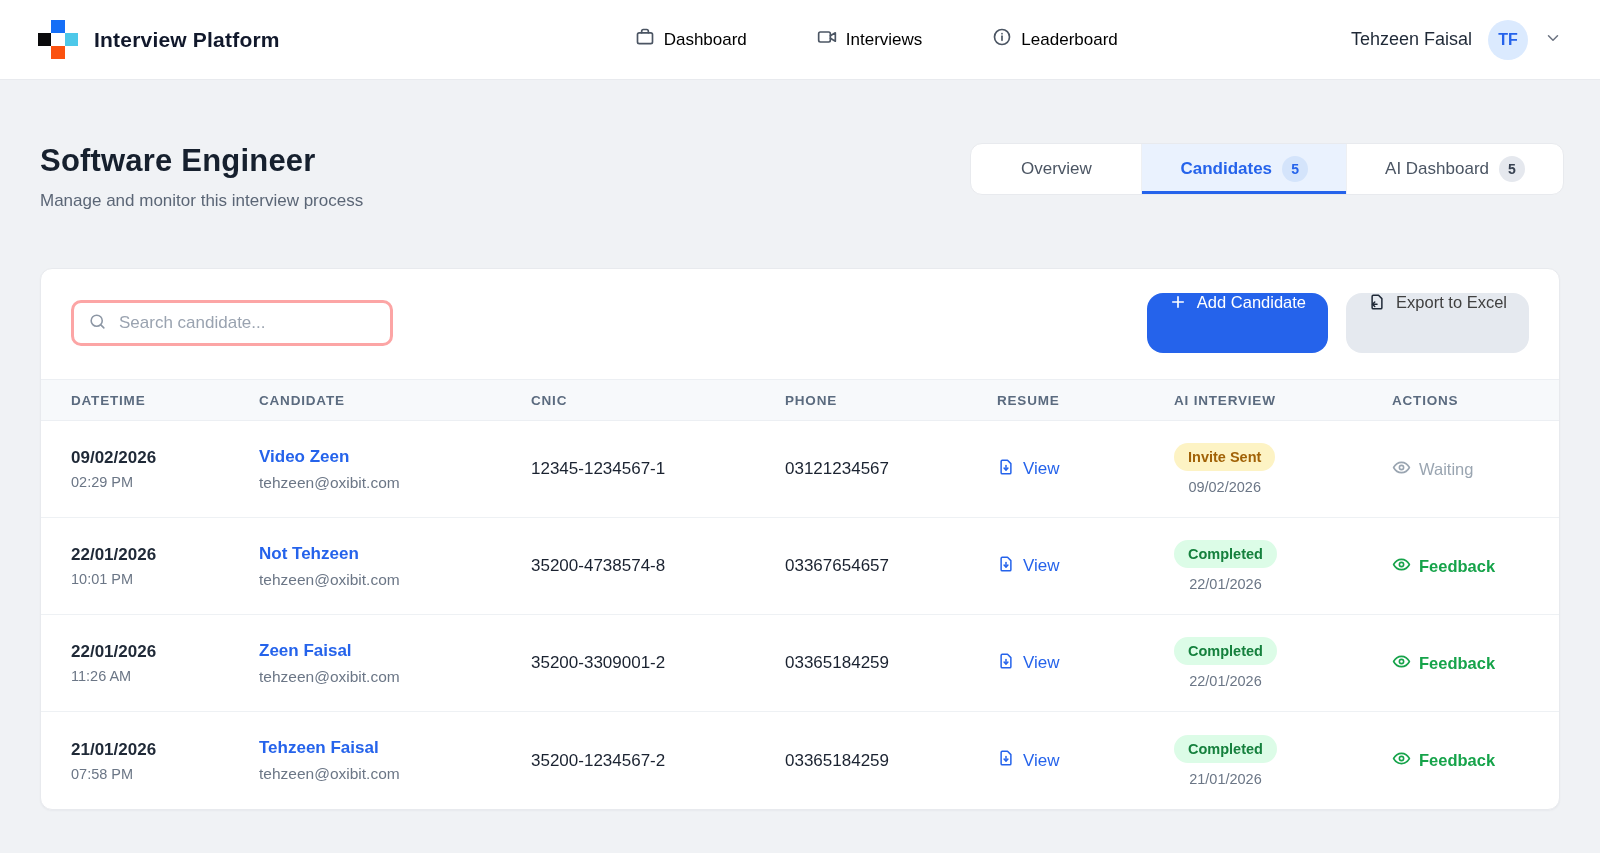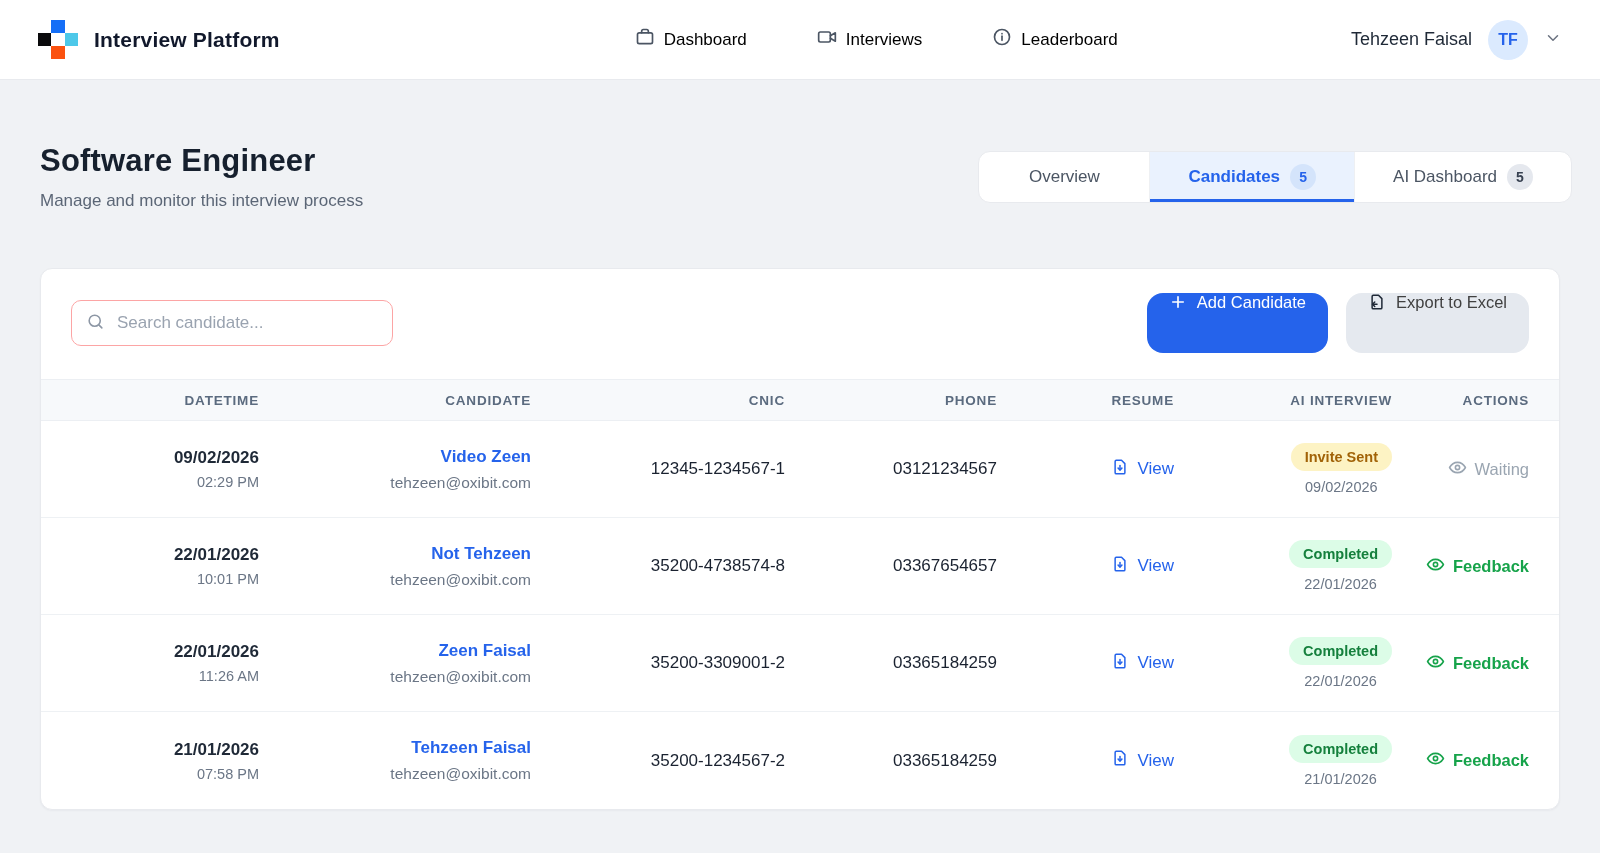--- a/index.html
+++ b/index.html
@@ -31,22 +31,22 @@
   .topnav-item svg { width:20px; height:20px; stroke:#4b5563; }
 
   .user-area { margin-left:auto; display:flex; align-items:center; gap:16px; }
   .user-name { font-size:18px; color:#1f2937; font-weight:500; }
   .avatar { width:40px; height:40px; border-radius:50%; background:#dbeafe;
     color:#2563eb; font-size:16px; font-weight:700;
     display:flex; align-items:center; justify-content:center; }
   .chev svg { width:18px; height:18px; stroke:#6b7280; }
 
   
-  .page-head { display:flex; align-items:center; justify-content:space-between;
-    padding:63px 28px 0 40px; }
+  .page-head { display:flex; align-items:flex-start; justify-content:space-between;
+    padding:63px 36px 0 40px; }
   .page-title { font-size:31px; font-weight:700; color:#16202e; letter-spacing:.2px; }
   .page-sub { font-size:17px; color:#5b6676; margin-top:12px; }
 
   .tabs { display:flex; background:#ffffff; border:1px solid #e8eaee;
     border-radius:12px; overflow:hidden; height:52px; }
   .tab { display:flex; align-items:center; justify-content:center; gap:10px;
     padding:0 38px; font-size:17px; color:#4b5563; cursor:pointer;
     border-left:1px solid #eef0f3; position:relative; min-width:170px; }
   .tab:first-child { border-left:none; }
   .tab.active { background:#eaf2fe; color:#2563eb; font-weight:600; }
@@ -56,39 +56,39 @@
     background:#e5e8ee; color:#374151; font-size:14px; font-weight:600;
     display:flex; align-items:center; justify-content:center; }
   .tab.active .tab-badge { background:#d4e4fb; color:#2563eb; }
 
   
   .card { margin:57px 40px 0 40px; background:#ffffff; border:1px solid #e8eaee;
     border-radius:12px; box-shadow:0 1px 2px rgba(16,24,40,.04); overflow:hidden; }
 
   .card-toolbar { display:flex; align-items:center; padding:24px 30px 26px 30px; }
   .search-box { display:flex; align-items:center; gap:12px; width:322px; height:46px;
-    border:1px solid #fca5a5; border-radius:10px; padding:0 14px; background:#fff; }
+    border:3px solid #fca5a5; border-radius:10px; padding:0 14px; background:#fff; }
   .search-box svg { width:19px; height:19px; stroke:#8d97a5; flex:none; }
   .search-box input { border:none; outline:none; font-size:17px; width:100%;
     font-family:inherit; color:#1e293b; background:transparent; }
   .search-box input::placeholder { color:#9aa3b0; }
 
   .toolbar-actions { margin-left:auto; display:flex; gap:18px; }
   .btn { height:60px; border:none; border-radius:16px; font-size:16.5px;
     font-family:inherit; display:flex; gap:10px;
     padding:0 22px; cursor:pointer; font-weight:500; }
   .btn-primary { background:#2563eb; color:#ffffff; }
   .btn-primary svg { width:18px; height:18px; stroke:#ffffff; }
   .btn-secondary { background:#e5e9ef; color:#404040; }
   .btn-secondary svg { width:18px; height:18px; stroke:#1f2937; }
 
   
   .tbl-head, .tbl-row { display:grid;
     grid-template-columns:188px 272px 254px 212px 177px 218px 1fr;
-    padding:0 30px; align-items:center;text-align:right; }
+    padding:0 30px; align-items:center; }
   .tbl-head { background:#f7f9fb; height:42px; border-top:1px solid #eceff3;
     border-bottom:1px solid #eceff3; }
   .th { font-size:13.5px; font-weight:600; color:#5b6b7f; letter-spacing:.06em; }
   .tbl-row { height:97px; border-bottom:1px solid #eef1f4; }
   .tbl-row:last-child { border-bottom:none; }
 
   .cell-date .d { font-size:17px; font-weight:600; color:#1f2937; }
   .cell-date .t { font-size:14.5px; color:#6b7686; margin-top:6px; }
   .cand-name { font-size:17px; font-weight:600; color:#2563eb; cursor:pointer; }
   .cand-email { font-size:15.5px; color:#6b7686; margin-top:7px; }

